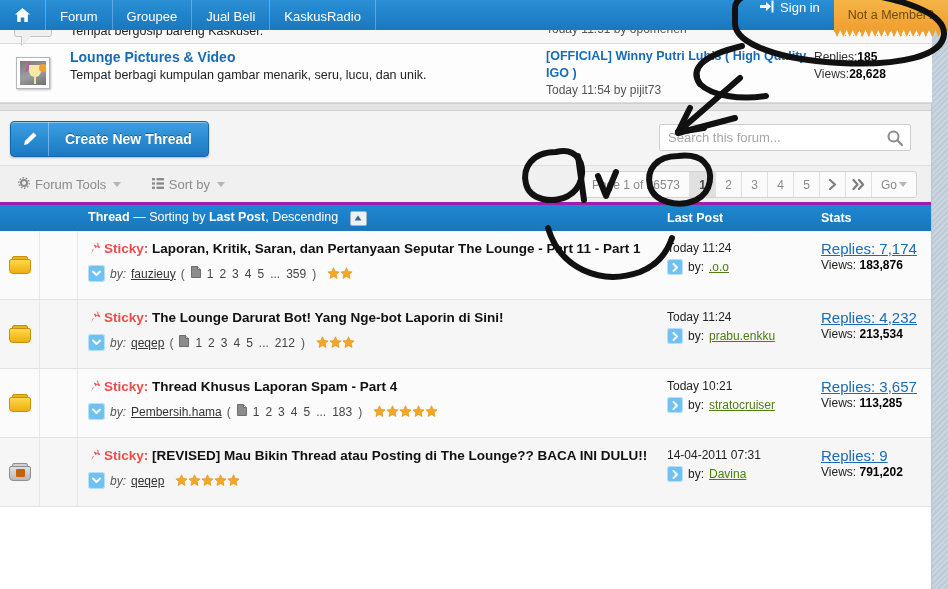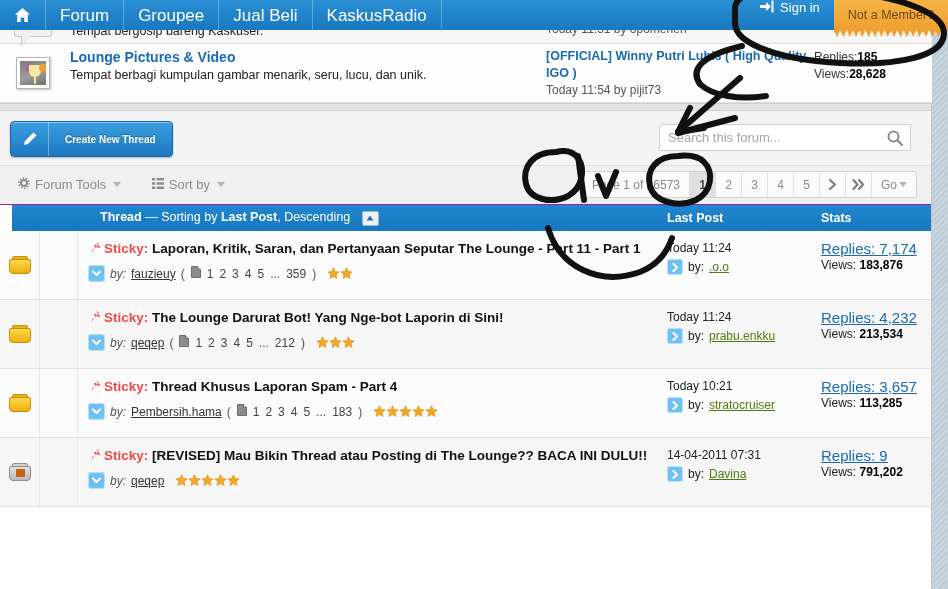--- a/index.html
+++ b/index.html
@@ -117,21 +117,21 @@
     border: 1px solid #1665a8; border-radius: 4px;
     box-shadow: inset 0 1px 0 rgba(255,255,255,.4), 0 1px 2px rgba(0,0,0,.25);
     cursor: pointer;
   }
   .btn-newthread .pen {
     width: 38px; display: flex; align-items: center; justify-content: center;
     border-right: 1px solid rgba(255,255,255,.35);
   }
   .btn-newthread .lbl {
     display: flex; align-items: center; padding: 0 16px;
-    color: #fff; font-weight: bold; font-size: 10px;
+    color: #fff; font-weight: bold; font-size: 14px;
     text-shadow: 0 -1px 0 rgba(0,0,0,.35);
   }
   .searchbox {
     position: absolute; right: 20px; top: 13px;
     width: 252px; height: 27px;
     background: #fff; border: 1px solid #cfcfcf; border-radius: 2px;
     display: flex; align-items: center;
   }
   .searchbox input {
     flex: 1 1 auto; border: 0; outline: none; font-size: 13px;
@@ -140,21 +140,21 @@
   }
   .searchbox input::placeholder { color: #a6a6a6; }
   .search-btn {
     width: 30px; display: flex; align-items: center; justify-content: center;
     cursor: pointer;
   }
 
   
   .toolsrow {
     position: relative; height: 39px; background: #f0f0f0;
-    border-bottom: 1px solid #a21caf; padding: 9px 4px 0 18px;
+    border-bottom: 3px solid #a21caf; padding: 9px 4px 0 18px;
   }
   .tool {
     display: inline-flex; align-items: center; gap: 5px;
     font-size: 13px; color: #8b8b8b; margin-right: 26px; cursor: pointer;
   }
   .caret-dn {
     width: 0; height: 0; border-left: 4px solid transparent;
     border-right: 4px solid transparent; border-top: 5px solid #b4b4b4;
     margin-left: 2px;
   }
@@ -170,21 +170,21 @@
   }
   .pager .cell.label { color: #8a8a8a; }
   .pager .cell.active { background: #e0e0e0; color: #4a4a4a; font-weight: bold; }
   .pager .cell:last-child { border-right: 0; }
   .pager .cell.num { min-width: 26px; padding: 0; }
 
   
   .thead {
     display: flex; height: 26px; align-items: center;
     background: linear-gradient(#1f87d0, #1877bd);
-    color: #fff; font-size: 12.5px; margin-left: 12px;
+    color: #fff; font-size: 12.5px;
   }
   .thead .c1 { width: 40px; flex: 0 0 40px; }
   .thead .c2 { width: 38px; flex: 0 0 38px; }
   .thead .c3 { flex: 1 1 auto; padding-left: 10px; }
   .thead .c3 b { font-weight: bold; }
   .thead .c4 { width: 160px; flex: 0 0 160px; font-weight: bold; padding-left: 6px;}
   .thead .c5 { width: 110px; flex: 0 0 110px; font-weight: bold; }
   .sortbtn {
     display: inline-flex; align-items: center; justify-content: center;
     width: 17px; height: 15px; background: #eef1f4; border: 1px solid #9db6cc;
@@ -268,21 +268,21 @@
     position: absolute; left: 0; top: 0; width: 948px; height: 30px;
     background: linear-gradient(#2a8fd4, #1878c0);
     display: flex; align-items: stretch; z-index: 20;
   }
   .nav-home {
     width: 46px; display: flex; align-items: center; justify-content: center;
     border-right: 1px solid rgba(255,255,255,.28); cursor: pointer;
   }
   .nav-item {
     display: flex; align-items: center; padding: 16px 14px;
-    color: #fff; font-size: 17px;
+    color: #fff; font-size: 13px;
     border-right: 1px solid rgba(255,255,255,.28); cursor: pointer; text-align: right;
   }
   .nav-spacer { flex: 1 1 auto; }
   .nav-signin {
     display: flex; align-items: flex-start; gap: 6px; padding: 0 14px;
     color: #fff; font-size: 13px; cursor: pointer;
   }
   .nav-notmember {
     display: flex; align-items: center; padding: 0 14px;
     background: linear-gradient(#f6b447,#efa030);

